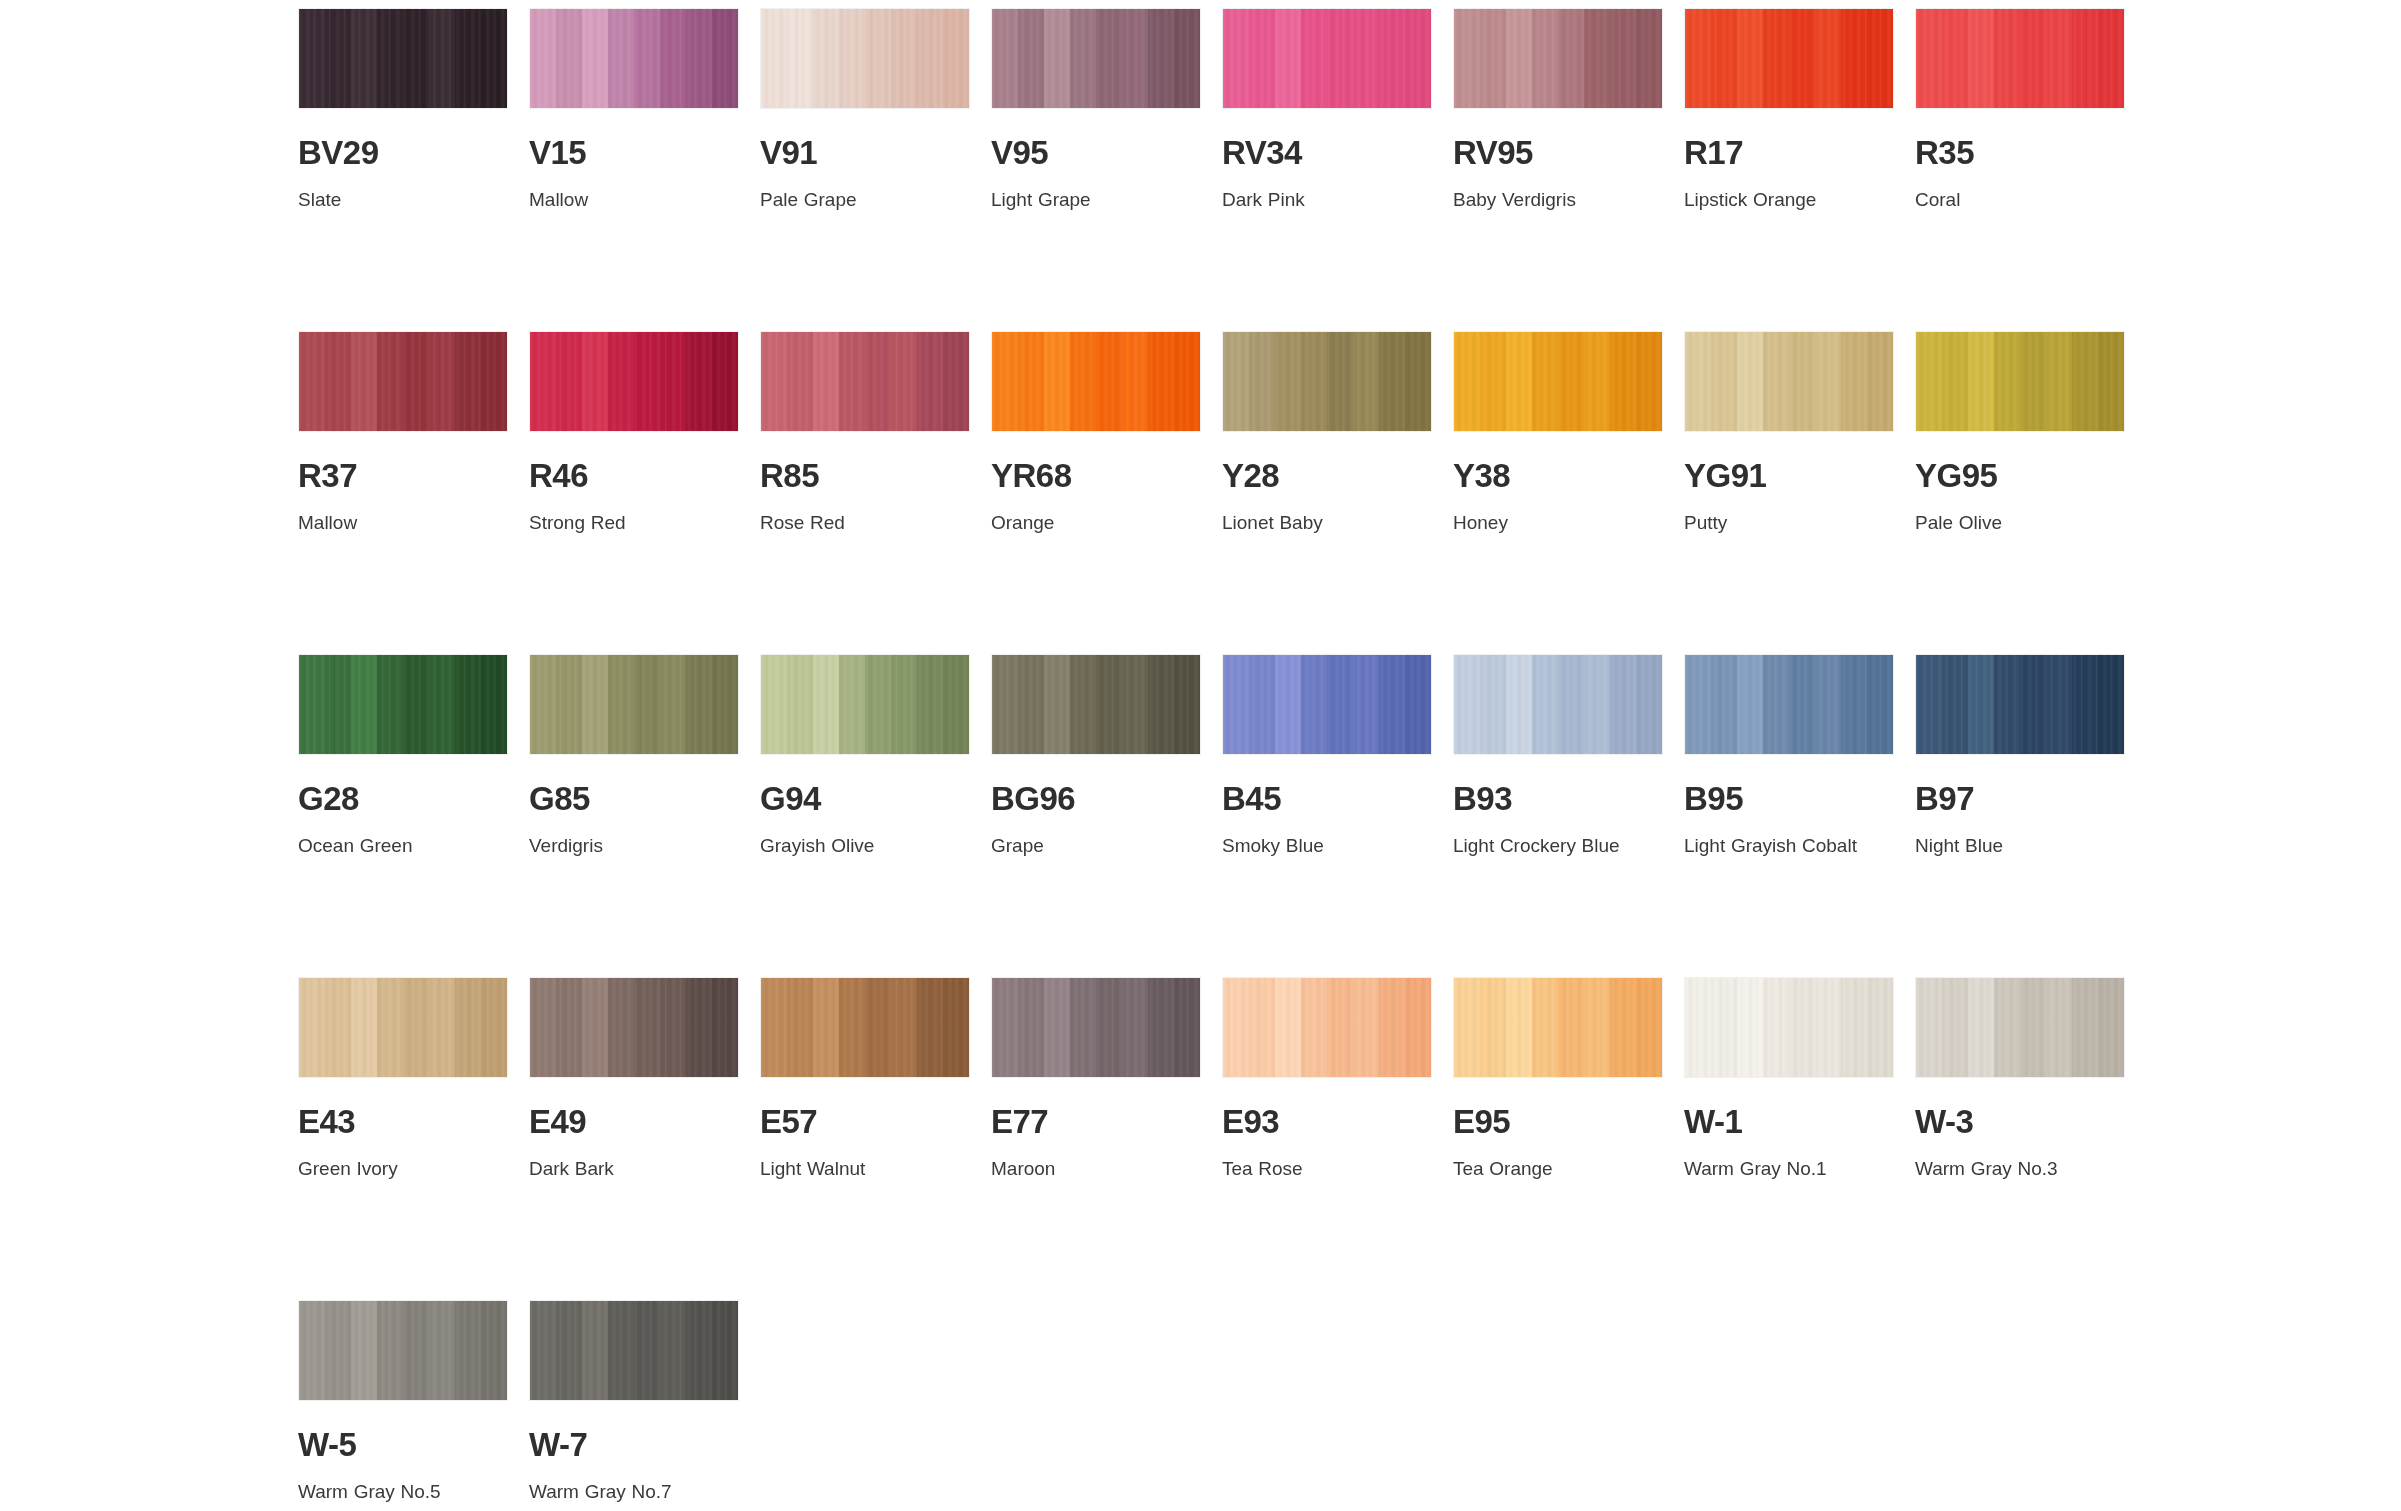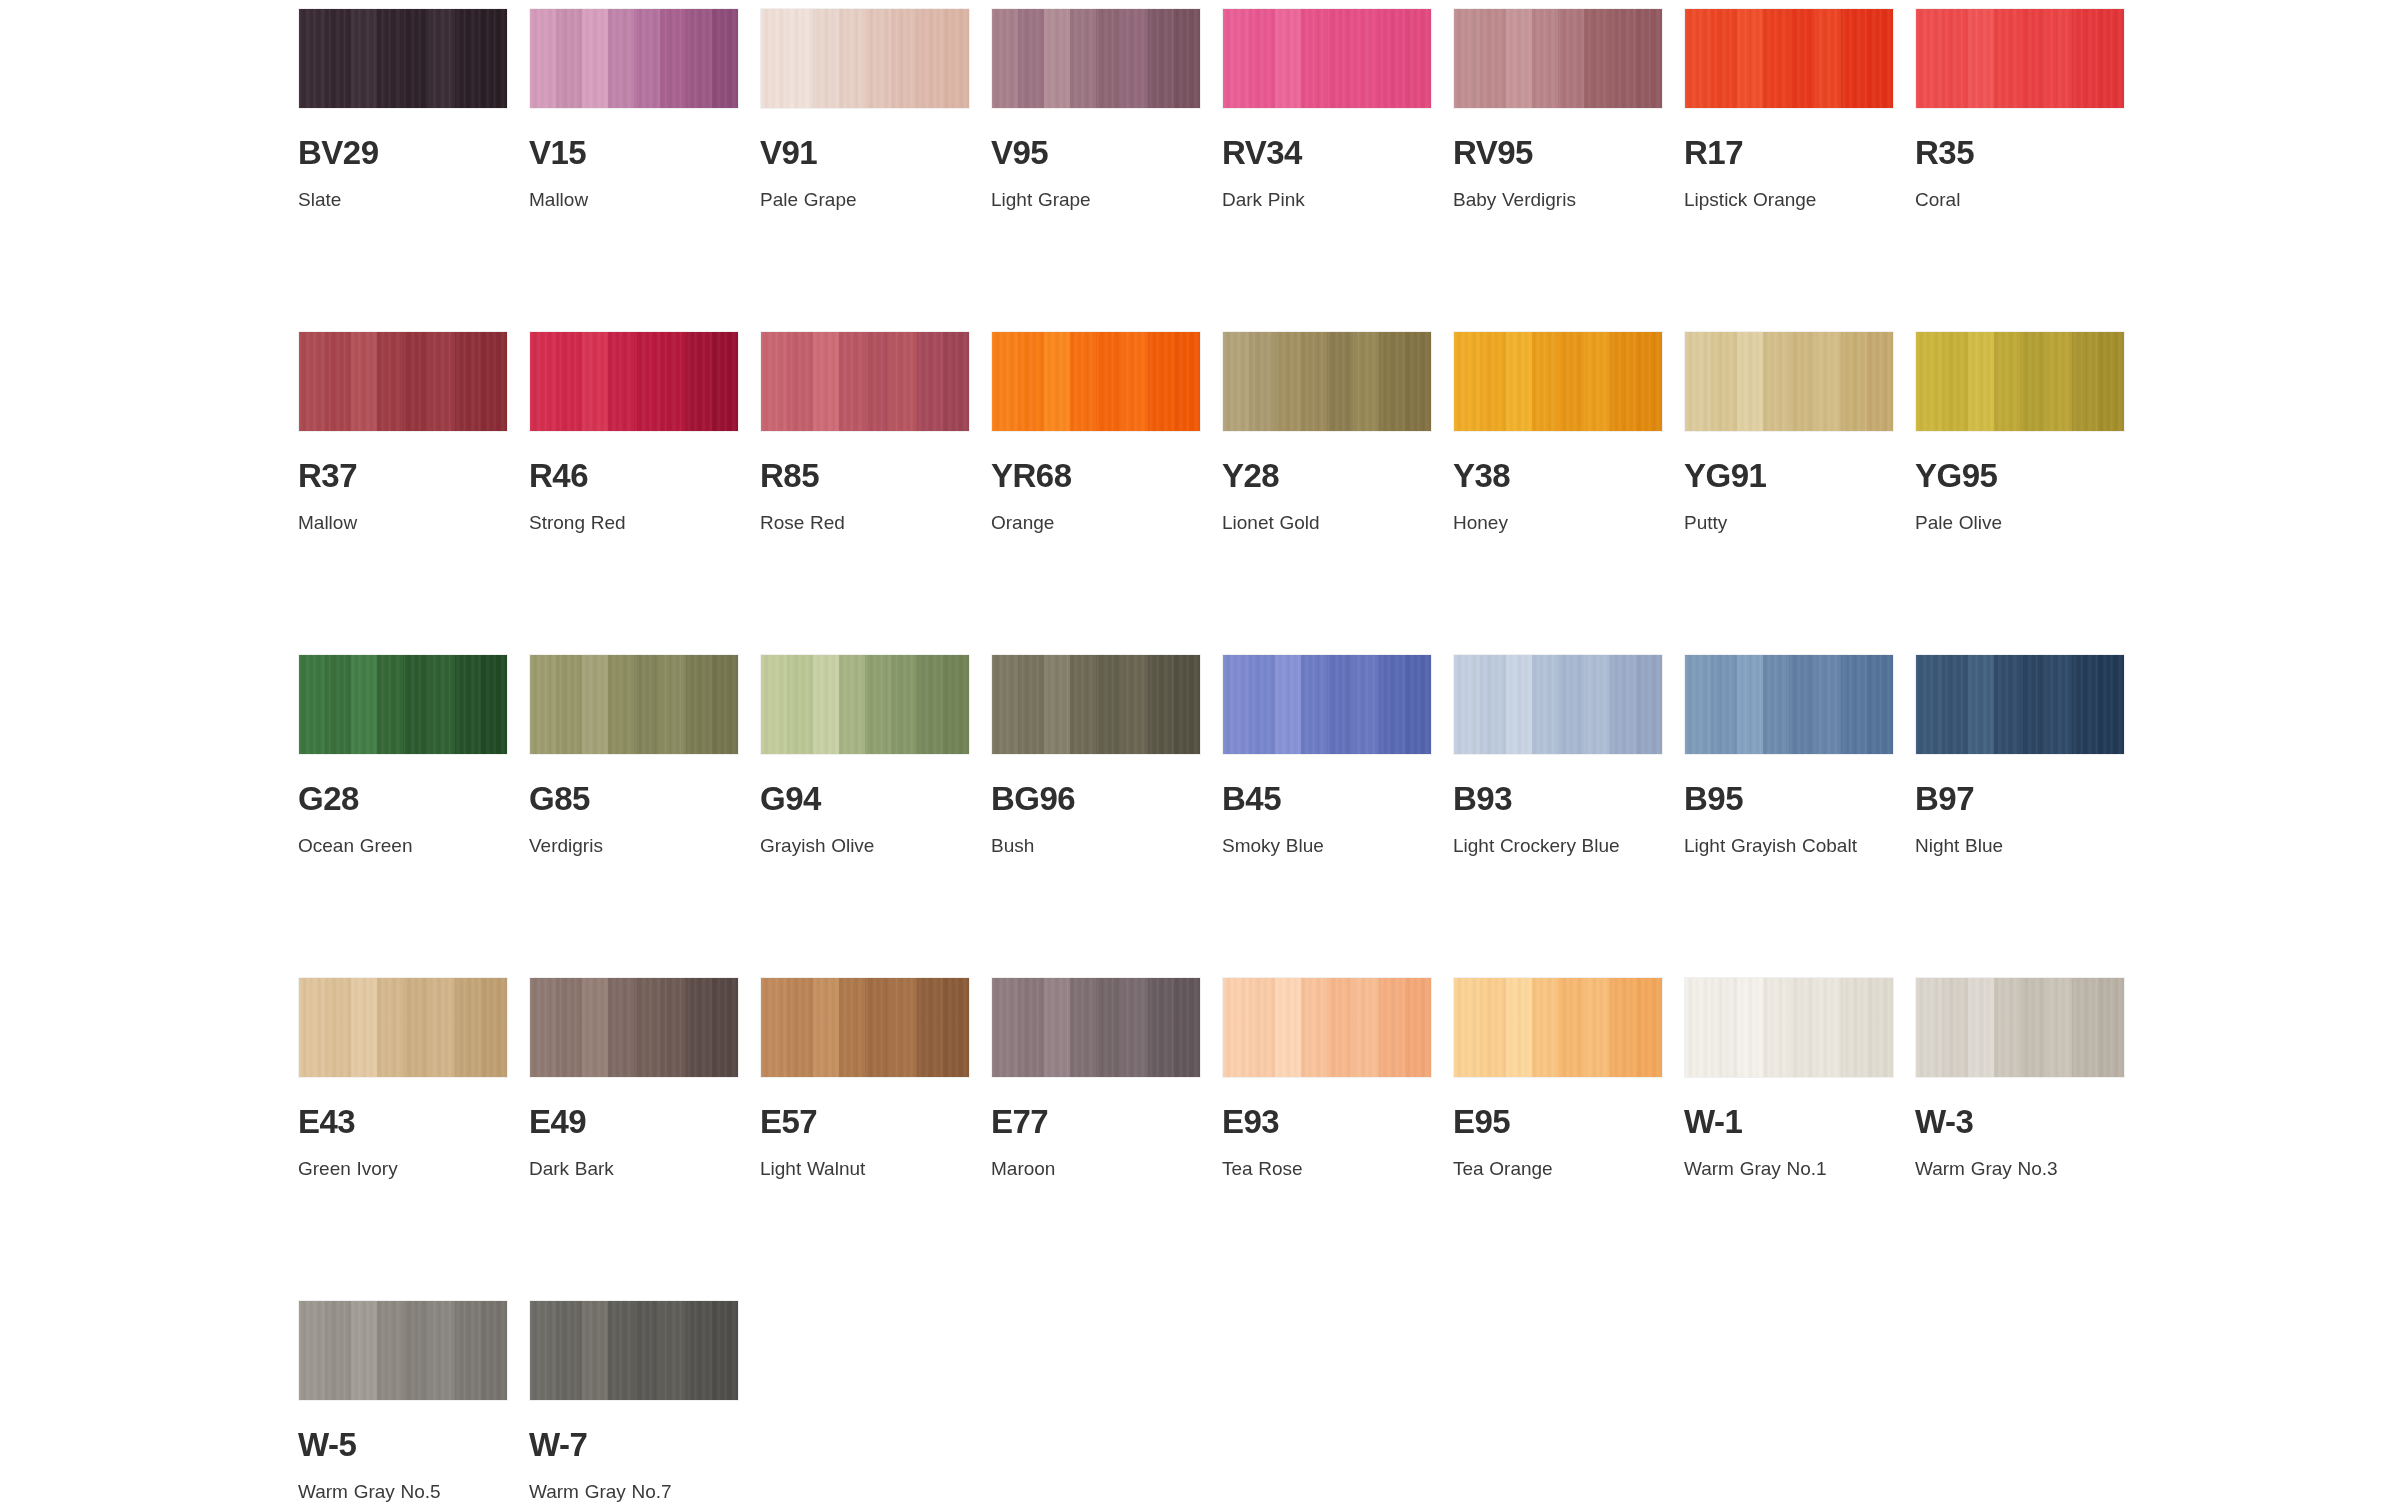--- a/index.html
+++ b/index.html
@@ -282,21 +282,21 @@
           <span class="band" style="left: 12.5%; width: 12.5%; background: rgb(171, 154, 112);"></span>
           <span class="band" style="left: 25%; width: 12.5%; background: rgb(163, 145, 97);"></span>
           <span class="band" style="left: 37.5%; width: 12.5%; background: rgb(156, 138, 91);"></span>
           <span class="band" style="left: 50%; width: 12.5%; background: rgb(141, 125, 80);"></span>
           <span class="band" style="left: 62.5%; width: 12.5%; background: rgb(151, 136, 86);"></span>
           <span class="band" style="left: 75%; width: 12.5%; background: rgb(135, 119, 72);"></span>
           <span class="band" style="left: 87.5%; width: 12.5%; background: rgb(130, 114, 67);"></span>
           <span class="grain"></span>
         </div>
         <div class="swatch-code">Y28</div>
-        <div class="swatch-name">Lionet Gold</div>
+        <div class="swatch-name">Lionet Baby</div>
       </div>
       <div class="swatch-cell">
         <div class="swatch-chip">
           <span class="band" style="left: 0%; width: 12.5%; background: rgb(240, 172, 38);"></span>
           <span class="band" style="left: 12.5%; width: 12.5%; background: rgb(238, 167, 33);"></span>
           <span class="band" style="left: 25%; width: 12.5%; background: rgb(242, 177, 43);"></span>
           <span class="band" style="left: 37.5%; width: 12.5%; background: rgb(235, 159, 28);"></span>
           <span class="band" style="left: 50%; width: 12.5%; background: rgb(232, 151, 22);"></span>
           <span class="band" style="left: 62.5%; width: 12.5%; background: rgb(236, 158, 28);"></span>
           <span class="band" style="left: 75%; width: 12.5%; background: rgb(228, 142, 16);"></span>
@@ -387,21 +387,21 @@
           <span class="band" style="left: 12.5%; width: 12.5%; background: rgb(119, 114, 92);"></span>
           <span class="band" style="left: 25%; width: 12.5%; background: rgb(132, 127, 105);"></span>
           <span class="band" style="left: 37.5%; width: 12.5%; background: rgb(110, 106, 85);"></span>
           <span class="band" style="left: 50%; width: 12.5%; background: rgb(99, 96, 77);"></span>
           <span class="band" style="left: 62.5%; width: 12.5%; background: rgb(105, 101, 82);"></span>
           <span class="band" style="left: 75%; width: 12.5%; background: rgb(89, 86, 70);"></span>
           <span class="band" style="left: 87.5%; width: 12.5%; background: rgb(83, 80, 65);"></span>
           <span class="grain"></span>
         </div>
         <div class="swatch-code">BG96</div>
-        <div class="swatch-name">Bush</div>
+        <div class="swatch-name">Grape</div>
       </div>
       <div class="swatch-cell">
         <div class="swatch-chip">
           <span class="band" style="left: 0%; width: 12.5%; background: rgb(126, 139, 208);"></span>
           <span class="band" style="left: 12.5%; width: 12.5%; background: rgb(119, 134, 204);"></span>
           <span class="band" style="left: 25%; width: 12.5%; background: rgb(134, 146, 214);"></span>
           <span class="band" style="left: 37.5%; width: 12.5%; background: rgb(109, 124, 196);"></span>
           <span class="band" style="left: 50%; width: 12.5%; background: rgb(98, 114, 187);"></span>
           <span class="band" style="left: 62.5%; width: 12.5%; background: rgb(104, 119, 192);"></span>
           <span class="band" style="left: 75%; width: 12.5%; background: rgb(90, 106, 179);"></span>

